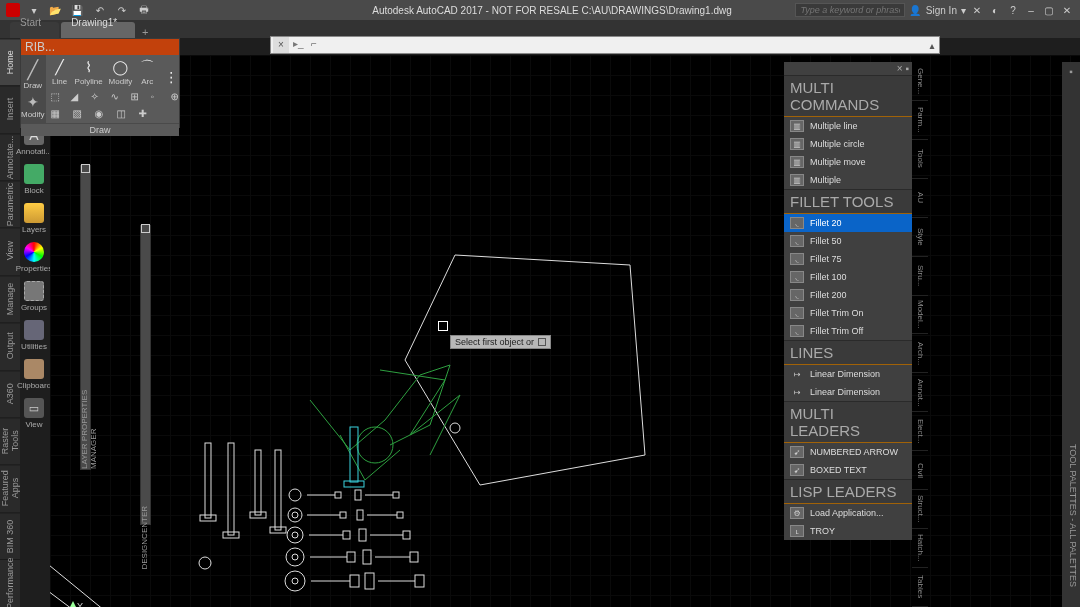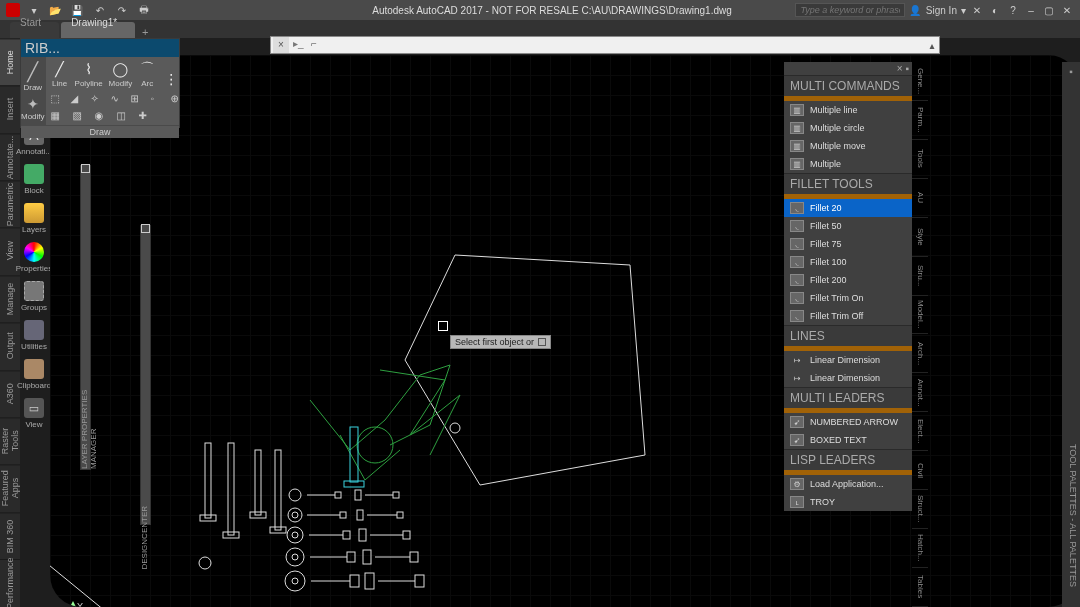--- a/index.html
+++ b/index.html
@@ -29,21 +29,21 @@
 .lefttab.active { background: #444; color: #ddd; }
 
 
 .sidepanel { position: absolute; left: 20px; top: 122px; width: 30px; display: flex; flex-direction: column; gap: 2px; }
 .sidepanel-item { width: 28px; display: flex; flex-direction: column; align-items: center; padding: 3px 0; }
 .sidepanel-icon { width: 20px; height: 20px; background: #555; border-radius: 3px; margin-bottom: 2px; }
 .sidepanel-label { font-size: 8px; color: #aaa; }
 
 
 .ribbon-float { position: absolute; left: 20px; top: 38px; width: 160px; height: 90px; background: #5a5a5a; border: 1px solid #3a3a3a; z-index: 5; }
-.ribbon-title { background: #0c4a6e; color: #ccc; font-size: 14px; padding: 1px 4px; }
+.ribbon-title { background: #c2410c; color: #ccc; font-size: 12px; padding: 1px 4px; }
 .ribbon-body { display: flex; height: 68px; }
 .ribbon-draw-head { width: 30px; display: flex; flex-direction: column; align-items: center; padding: 4px 0; border-right: 1px solid #4a4a4a; background:#4a4a4a; }
 .ribbon-draw-head .big { width: 22px; height: 22px; color: #bbb; font-size: 18px; text-align: center; }
 .ribbon-draw-head .lab { font-size: 8px; color: #ccc; }
 .ribbon-tools { flex: 1; display: flex; flex-direction: column; }
 .ribbon-row1 { display: flex; gap: 6px; padding: 3px 5px; align-items:flex-end;}
 .ribbon-shape { display: flex; flex-direction: column; align-items: center; gap: 1px; }
 .ribbon-shape-icon { width: 18px; height: 18px; color: #eee; display: flex; align-items: center; justify-content: center; font-size:14px; }
 .ribbon-shape-lab { font-size: 8px; color: #ccc; }
 .ribbon-row2 { display: flex; gap: 8px; padding: 2px 5px; }
@@ -54,35 +54,35 @@
 
 .cmdbar { position: absolute; left: 270px; right: 140px; top: 36px; height: 18px; background: #f0f0f0; display: flex; align-items: center; font-family: Consolas, monospace; font-size: 10px; color: #333; z-index: 4; border:1px solid #888;}
 .cmdbar-x { width: 16px; height: 16px; background: #ddd; color: #555; text-align: center; margin: 0 2px; line-height:16px; }
 .cmdbar-icon { width: 14px; height: 14px; margin: 0 2px; color:#777; }
 .cmdbar-text { padding-left: 4px; }
 .cmdbar-text b { font-weight: bold; }
 .cmdbar-text .opt { color: #1a4aaa; }
 .cmdbar-arrow { margin-left:auto; width:14px; text-align:center; color:#555;}
 
 
-.canvas { position: absolute; left: 50px; top: 55px; right: 0; bottom: 0; background: #000; background-image: linear-gradient(#0a0a0a 1px, transparent 1px), linear-gradient(90deg, #0a0a0a 1px, transparent 1px); background-size: 20px 20px; overflow: hidden; border-radius: 32px; }
+.canvas { position: absolute; left: 50px; top: 55px; right: 0; bottom: 0; background: #000; background-image: linear-gradient(#0a0a0a 1px, transparent 1px), linear-gradient(90deg, #0a0a0a 1px, transparent 1px); background-size: 20px 20px; overflow: hidden; }
 .canvas svg { position: absolute; left: 0; top: 0; }
 
 
 .pickbox { position:absolute; width:10px; height:10px; border:1px solid #fff; left:388px; top:266px;}
 .tooltip-box { position: absolute; left: 400px; top: 280px; background: #b8b8b8; border: 1px solid #888; padding: 1px 4px; font-size: 9px; color: #222; display:flex; gap:4px; align-items:center;}
 .tooltip-box .sq { width:8px; height:8px; border:1px solid #555;}
 
 
 .axis { position: absolute; left: 15px; bottom: 8px; }
 .axis svg { overflow: visible; }
 
 .panel-area { position:absolute; right:168px; top:62px; width:128px; background:#404040; z-index:8; }
 .panel-area .close { text-align:right; color:#aaa; font-size:10px; padding:1px 3px;}
-.panel-section-head { background: #3a3a3a; color: #aaa; font-size: 12px; padding: 3px 6px; border-top:1px solid #2a2a2a; border-bottom:5px solid #a16207;}
+.panel-section-head { background: #3a3a3a; color: #aaa; font-size: 15px; padding: 3px 6px; border-top:1px solid #2a2a2a; border-bottom:1px solid #a16207;}
 .panel-item { display: flex; align-items: center; gap: 6px; padding: 3px 6px; color: #ddd; font-size: 9px; }
 .panel-item .picon { width: 14px; height: 12px; background: #666; border:1px solid #888; display:flex; align-items:center; justify-content:center; font-size:8px; color:#ccc;}
 .panel-item.sel { background: #0a64c8; color: #fff; }
 .panel-item.arrow .picon { background:transparent; border:none; color:#ccc;}
 
 
 .righttabs { position: absolute; right: 152px; top: 62px; width: 16px; bottom: 0; display: flex; flex-direction: column; }
 .righttab { width: 16px; height: 40px; writing-mode: vertical-rl; font-size: 8px; color: #888; text-align: center; display: flex; align-items: center; justify-content: center; border-bottom:1px solid #222;}
 
 

